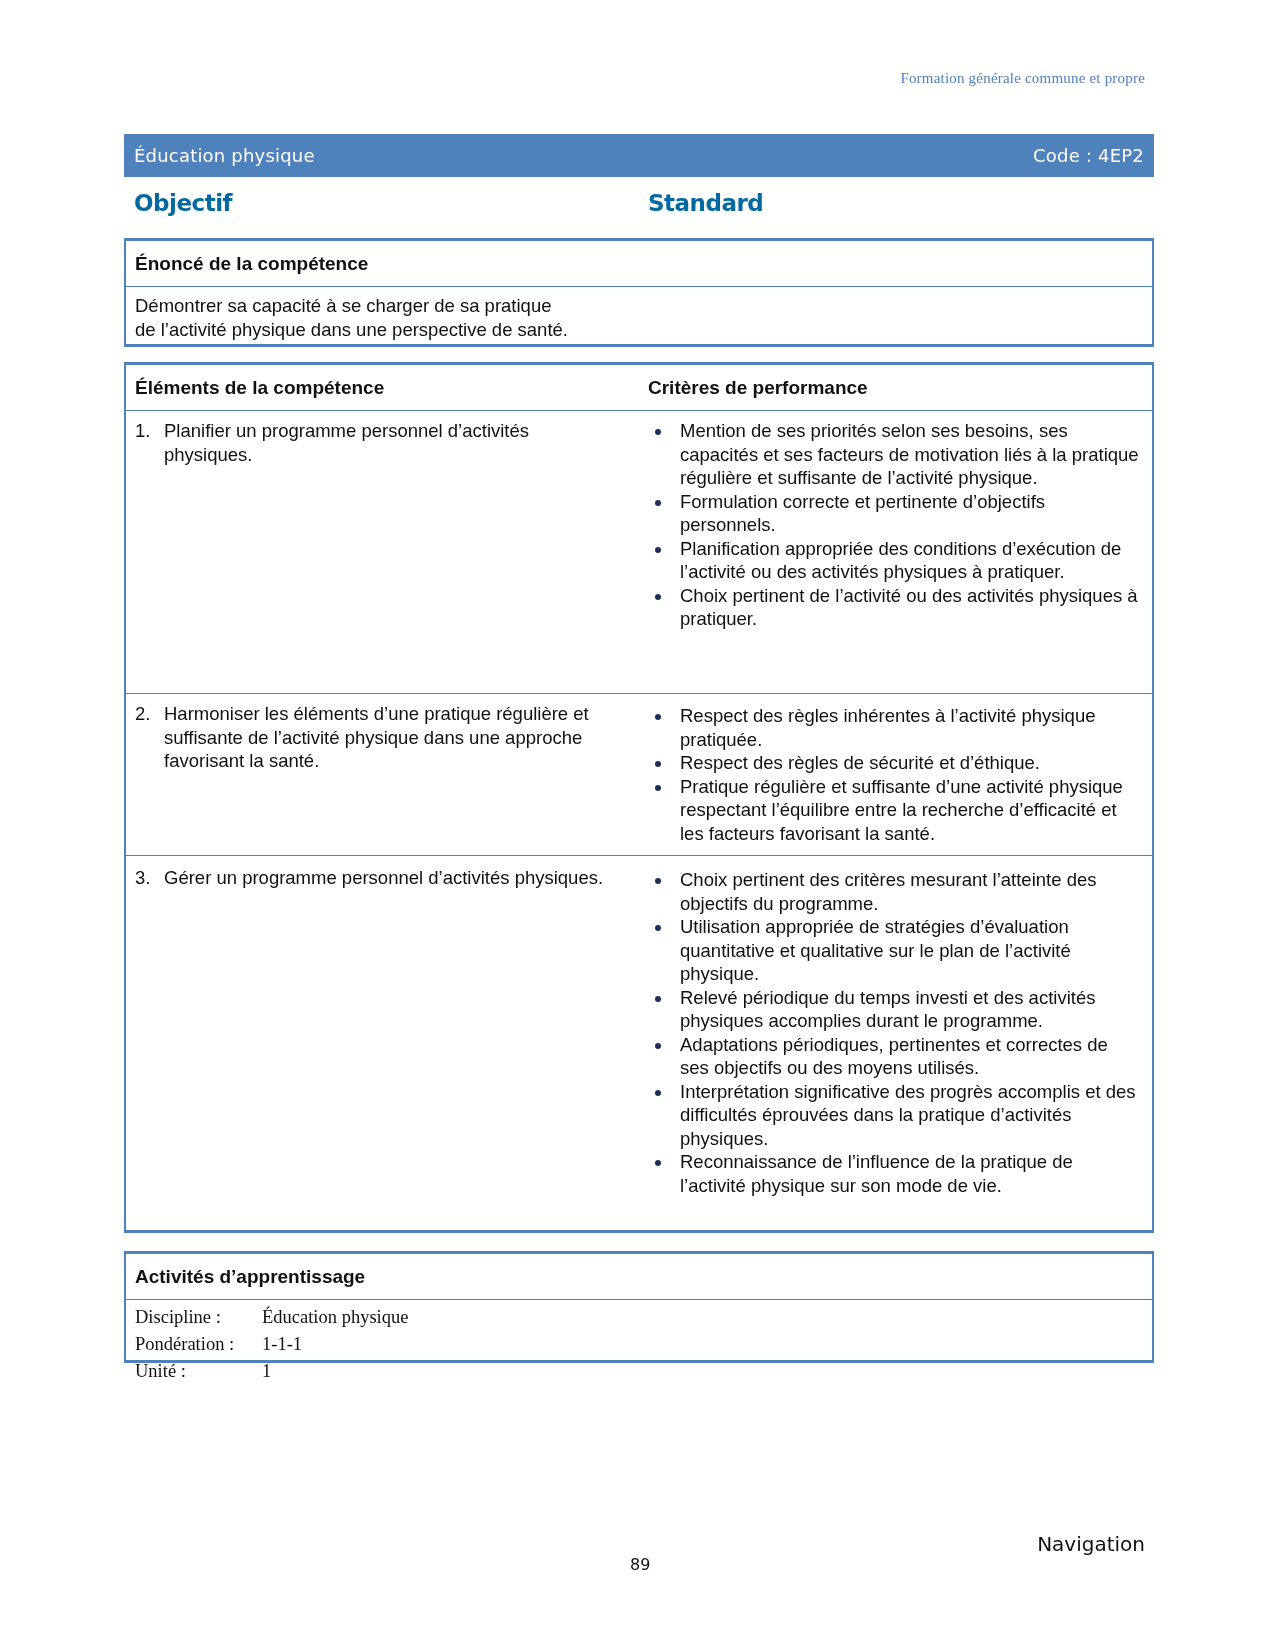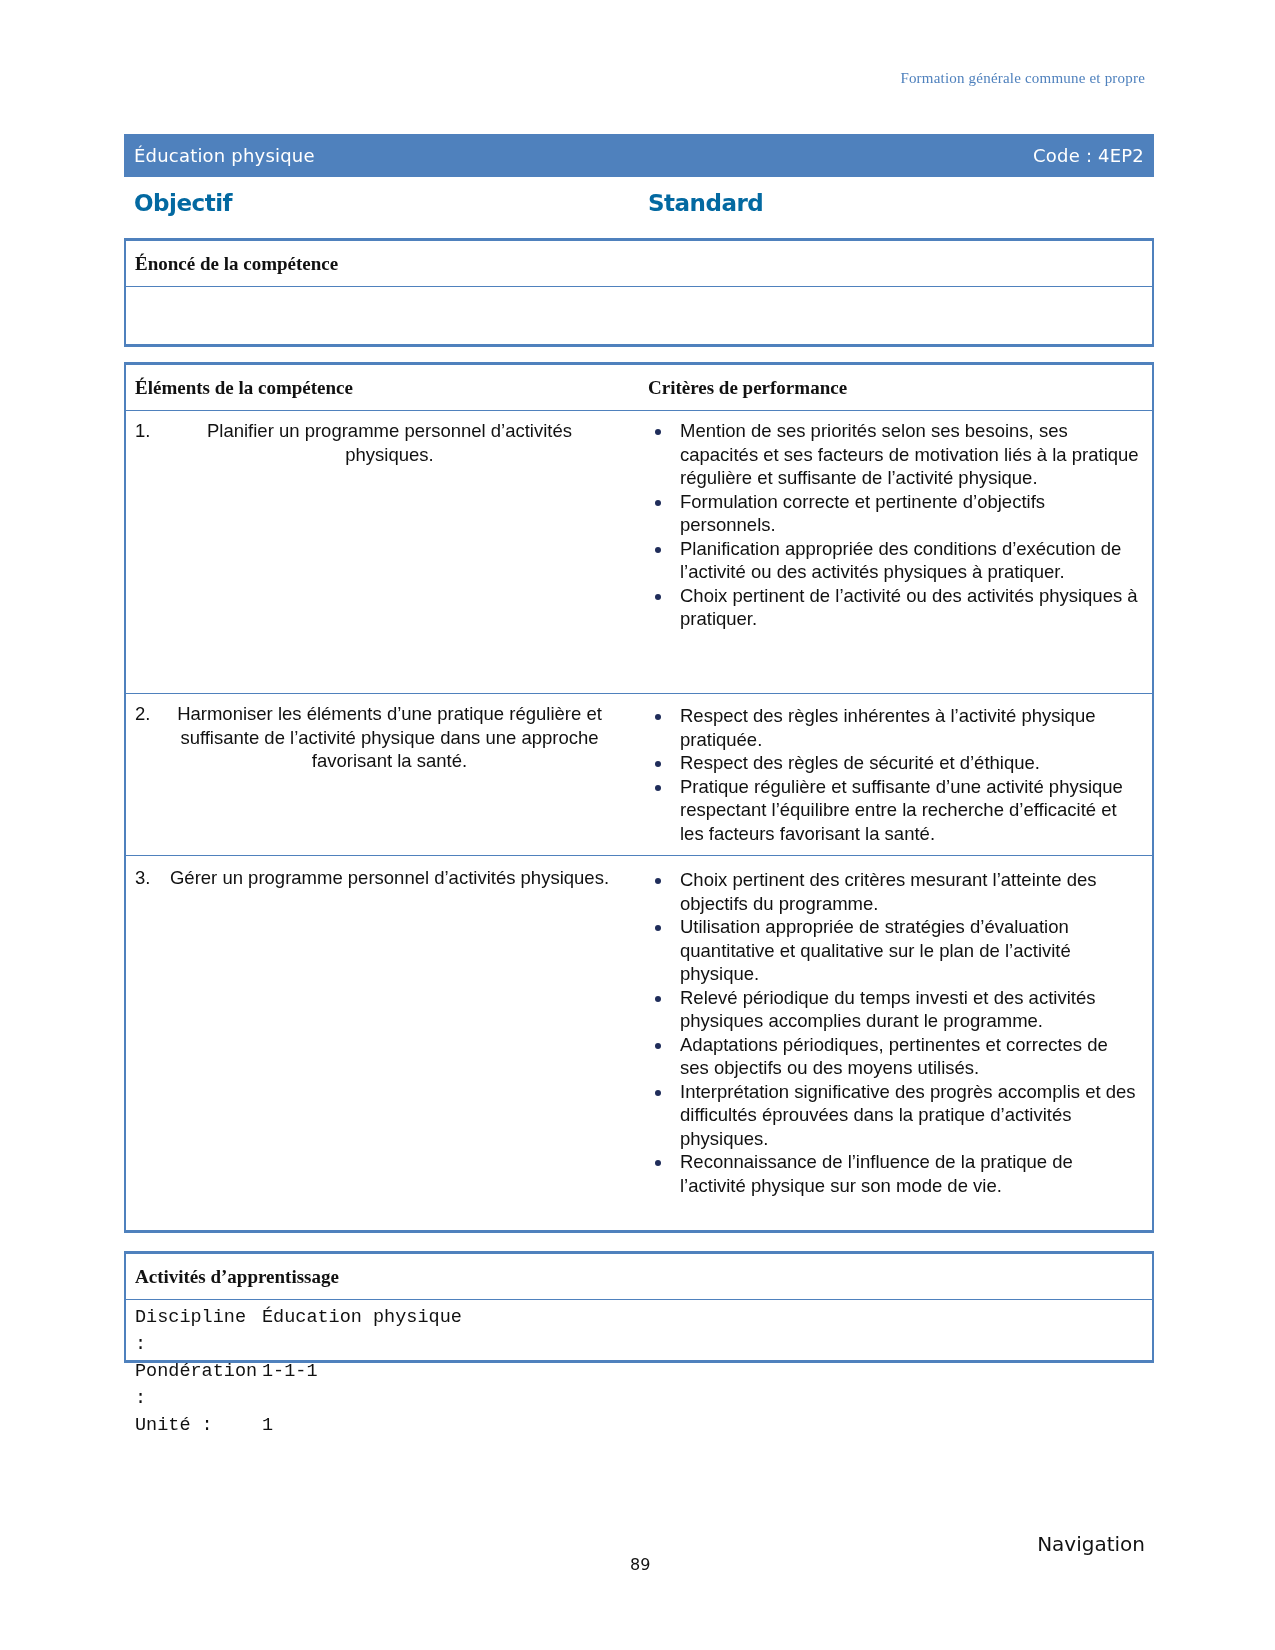--- a/index.html
+++ b/index.html
@@ -27,21 +27,21 @@
     .obj-std .objectif { position: absolute; left: 10px; top: 2px; }
     .obj-std .standard { position: absolute; left: 524px; top: 2px; }
 
     .box {
       position: absolute; left: 124px; width: 1030px;
       border: 2px solid #4f81bd; border-top-width: 3px; border-bottom-width: 3px;
       background: #fff;
     }
     .box .head {
       height: 46px; border-bottom: 1px solid #4f81bd;
-      font-weight: bold; font-size: 19px; font-family: Liberation Serif, serif;
+      font-weight: bold; font-size: 19px; font-family: Liberation Sans, sans-serif;
       display: flex; align-items: center; padding-left: 9px;
     }
     .box .head .h2 { position: absolute; left: 522px; }
 
     .enonce { top: 238px; height: 109px; }
     .enonce .body {
       padding: 7px 9px; font-size: 18.5px; line-height: 24px;
       font-family: "Liberation Sans", sans-serif;
     }
 
@@ -50,35 +50,35 @@
       position: absolute; left: 0; width: 100%;
       border-bottom: 1px solid #4f81bd;
       font-family: "Liberation Sans", sans-serif; font-size: 18.5px; line-height: 23.5px;
     }
     .row.last { border-bottom: none; }
     .row .el {
       position: absolute; left: 9px; width: 480px;
       display: flex;
     }
     .row .el .num { width: 29px; flex: none; }
-    .row .el .txt { flex: 1; text-align: center; }
+    .row .el .txt { flex: 1; }
     .row .crit {
       position: absolute; left: 524px; width: 490px;
       list-style: none;
     }
     .row .crit li { position: relative; padding-left: 30px; }
     .row .crit li::before {
       content: ""; position: absolute; left: 5px; top: 10px;
       width: 6px; height: 6px; border-radius: 50%; background: #1f2d5a;
     }
 
     .activites { top: 1251px; height: 112px; }
     .activites .body {
       padding: 4px 9px; font-size: 18.5px; line-height: 27px;
-      font-family: Liberation Mono, monospace;
+      font-family: Liberation Serif, serif;
     }
     .activites .kv { display: flex; }
     .activites .kv .k { width: 127px; flex: none; }
 
     .footer-nav {
       position: absolute; right: 130px; top: 1532px; font-size: 20px; color: #111;
     }
     .page-number {
       position: absolute; left: 630px; top: 1555px; font-size: 16px; color: #111;
     }
@@ -93,20 +93,24 @@
   <span>Code : 4EP2</span>
 </div>
 
 <div class="obj-std">
   <span class="objectif">Objectif</span>
   <span class="standard">Standard</span>
 </div>
 
 <div class="box enonce">
   <div class="head">Énoncé de la compétence</div>
+  <div class="body">
+    <div>Démontrer sa capacité à se charger de sa pratique</div>
+    <div>de l’activité physique dans une perspective de santé.</div>
+  </div>
 </div>
 
 <div class="box elements">
   <div class="head">
     <span>Éléments de la compétence</span>
     <span class="h2">Critères de performance</span>
   </div>
 
   <div class="row" style="top:46px;height:283px;">
     <div class="el" style="top:8px;">

